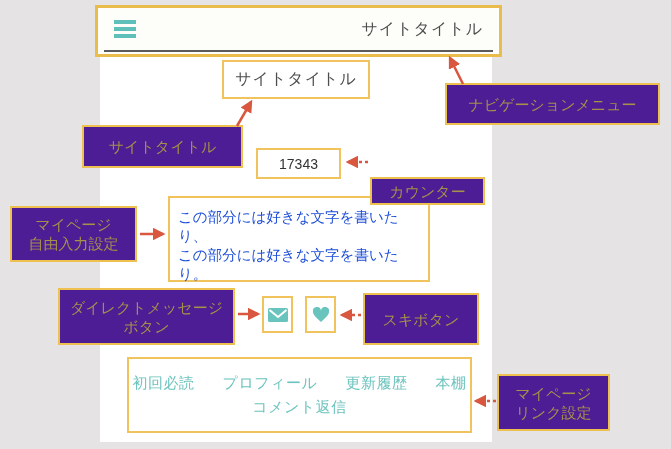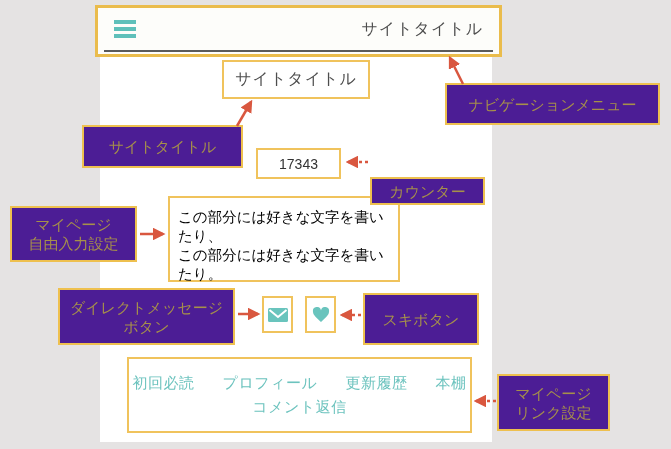--- a/index.html
+++ b/index.html
@@ -51,23 +51,23 @@
     padding:0 10px;
   }
   .hamburger { width:22px; display:flex; flex-direction:column; gap:3px; cursor:pointer; }
   .hamburger span { display:block; height:4px; background:#5fc0ba; }
   .header-title { font-size:16px; color:#4d4d4d; letter-spacing:1px; }
 
   .site-title-box { left:222px; top:60px; width:148px; height:39px; font-size:16px; letter-spacing:1px; }
   .counter-box { left:256px; top:148px; width:85px; height:31px; font-size:14px; color:#333; }
 
   .free-text-box {
-    left:168px; top:196px; width:232px; height:86px;
+    left:168px; top:196px; width:262px; height:86px;
     flex-direction:column; align-items:flex-start; justify-content:space-between;
-    padding:10px 6px 12px 8px; font-size:14.5px; color:#000000;
+    padding:10px 6px 12px 8px; font-size:14.5px; color:#1d4ed8;
   }
 
   .icon-box { width:31px; height:37px; cursor:pointer; }
   .dm-box   { left:262px; top:296px; }
   .like-box { left:305px; top:296px; }
 
   .links-box {
     left:127px; top:357px; width:345px; height:76px;
     flex-direction:column; justify-content:center; gap:5px;
   }

